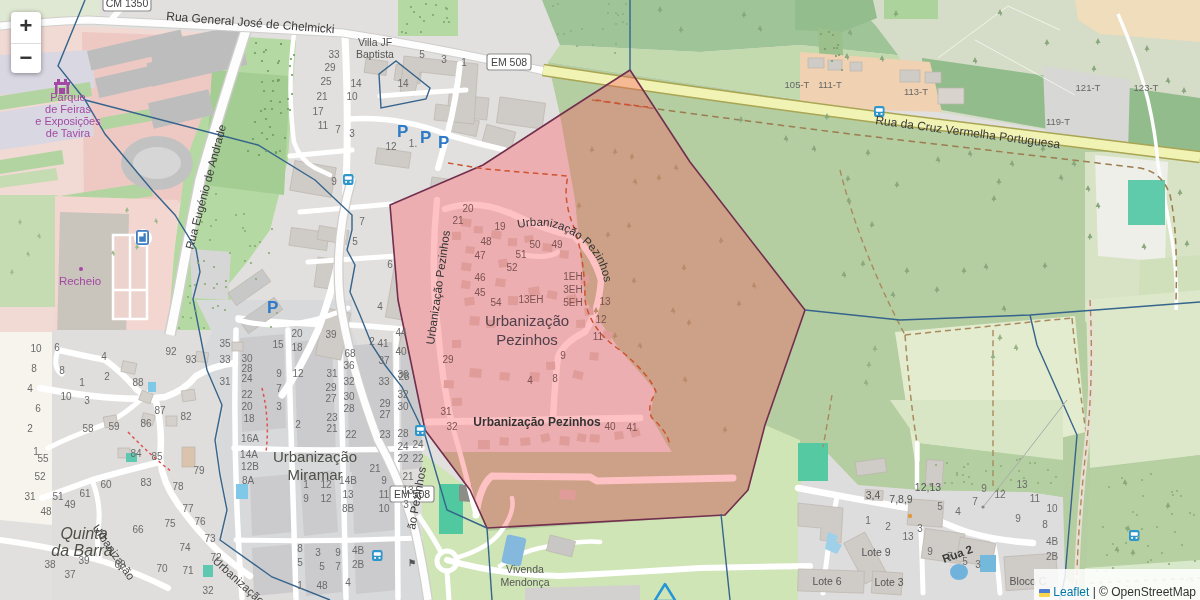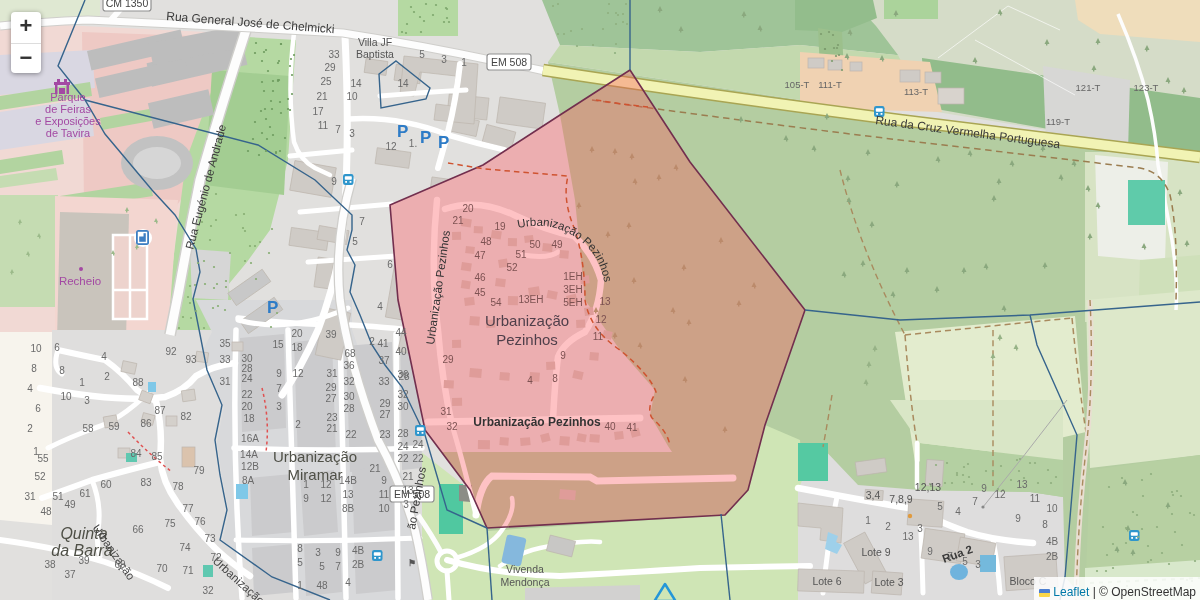--- a/index.html
+++ b/index.html
@@ -1,18 +1,18 @@
 <!DOCTYPE html>
 <html><head><meta charset="utf-8"><style>
 html,body{margin:0;padding:0}
 .wrap{position:relative;width:1200px;height:600px;overflow:hidden;font-family:"Liberation Sans",sans-serif;background:#e1e0de}
 .zc{position:absolute;left:11px;top:12px;width:30px;height:61px;background:#fff;border-radius:4px;box-shadow:0 1px 5px rgba(0,0,0,.4);z-index:5}
 .zc .b{width:30px;height:30px;line-height:28px;text-align:center;font-size:22px;font-weight:bold;color:#333}
 .zc .b.t{border-bottom:1px solid #ddd;height:31px}
-.attr{position:absolute;right:0;bottom:0;height:15px;background:rgba(255,255,255,.85);font-size:12px;color:#333;padding:8px 4px 0 5px;line-height:14px;z-index:5}
+.attr{position:absolute;right:0;bottom:0;height:15px;background:rgba(255,255,255,.85);font-size:12px;color:#333;padding:16px 4px 0 5px;line-height:14px;z-index:5}
 .attr a{color:#0078A8;text-decoration:none}
 .flag{display:inline-block;width:11px;height:8px;vertical-align:-1px;border-radius:1px;overflow:hidden;background:linear-gradient(#4E7FD0 50%,#FAD648 50%)}
 </style></head><body>
 <div class="wrap">
 <svg width="1200" height="600" viewBox="0 0 1200 600" xmlns="http://www.w3.org/2000/svg" font-family="Liberation Sans, sans-serif">
 <rect width="1200" height="600" fill="#e1e0de"></rect>
       <polygon points="548,62 1200,160 1200,600 500,600 487,533 470,490 425,430 398,300 390,205 483,165 560,115" fill="#b4cda1"></polygon>
       <polygon points="542,0 1200,0 1200,95 925,58 800,45 700,52 560,45" fill="#9fc498"></polygon>
       <polygon points="560,45 700,52 800,45 925,58 940,95 800,100 548,62" fill="#c3d9ae"></polygon>
       <polygon points="852,0 1200,0 1200,155 925,110 898,55 876,26" fill="#d5dcc8"></polygon>

